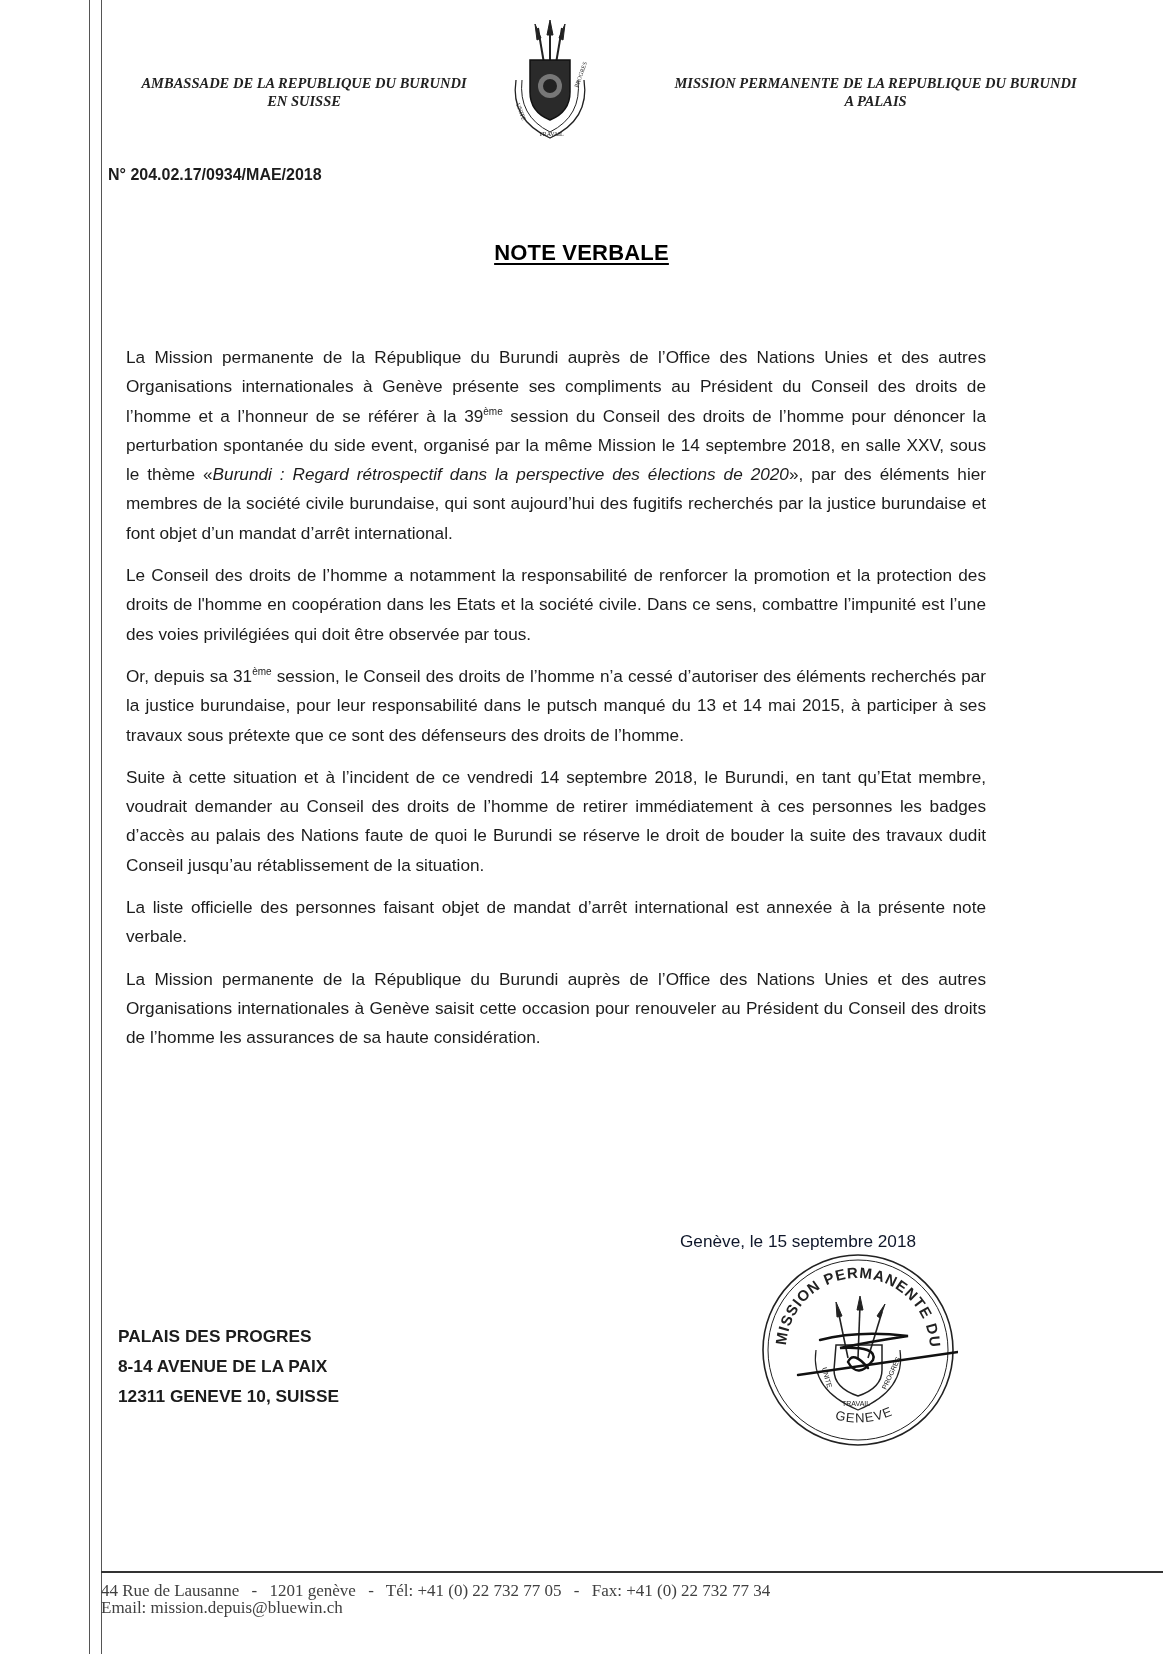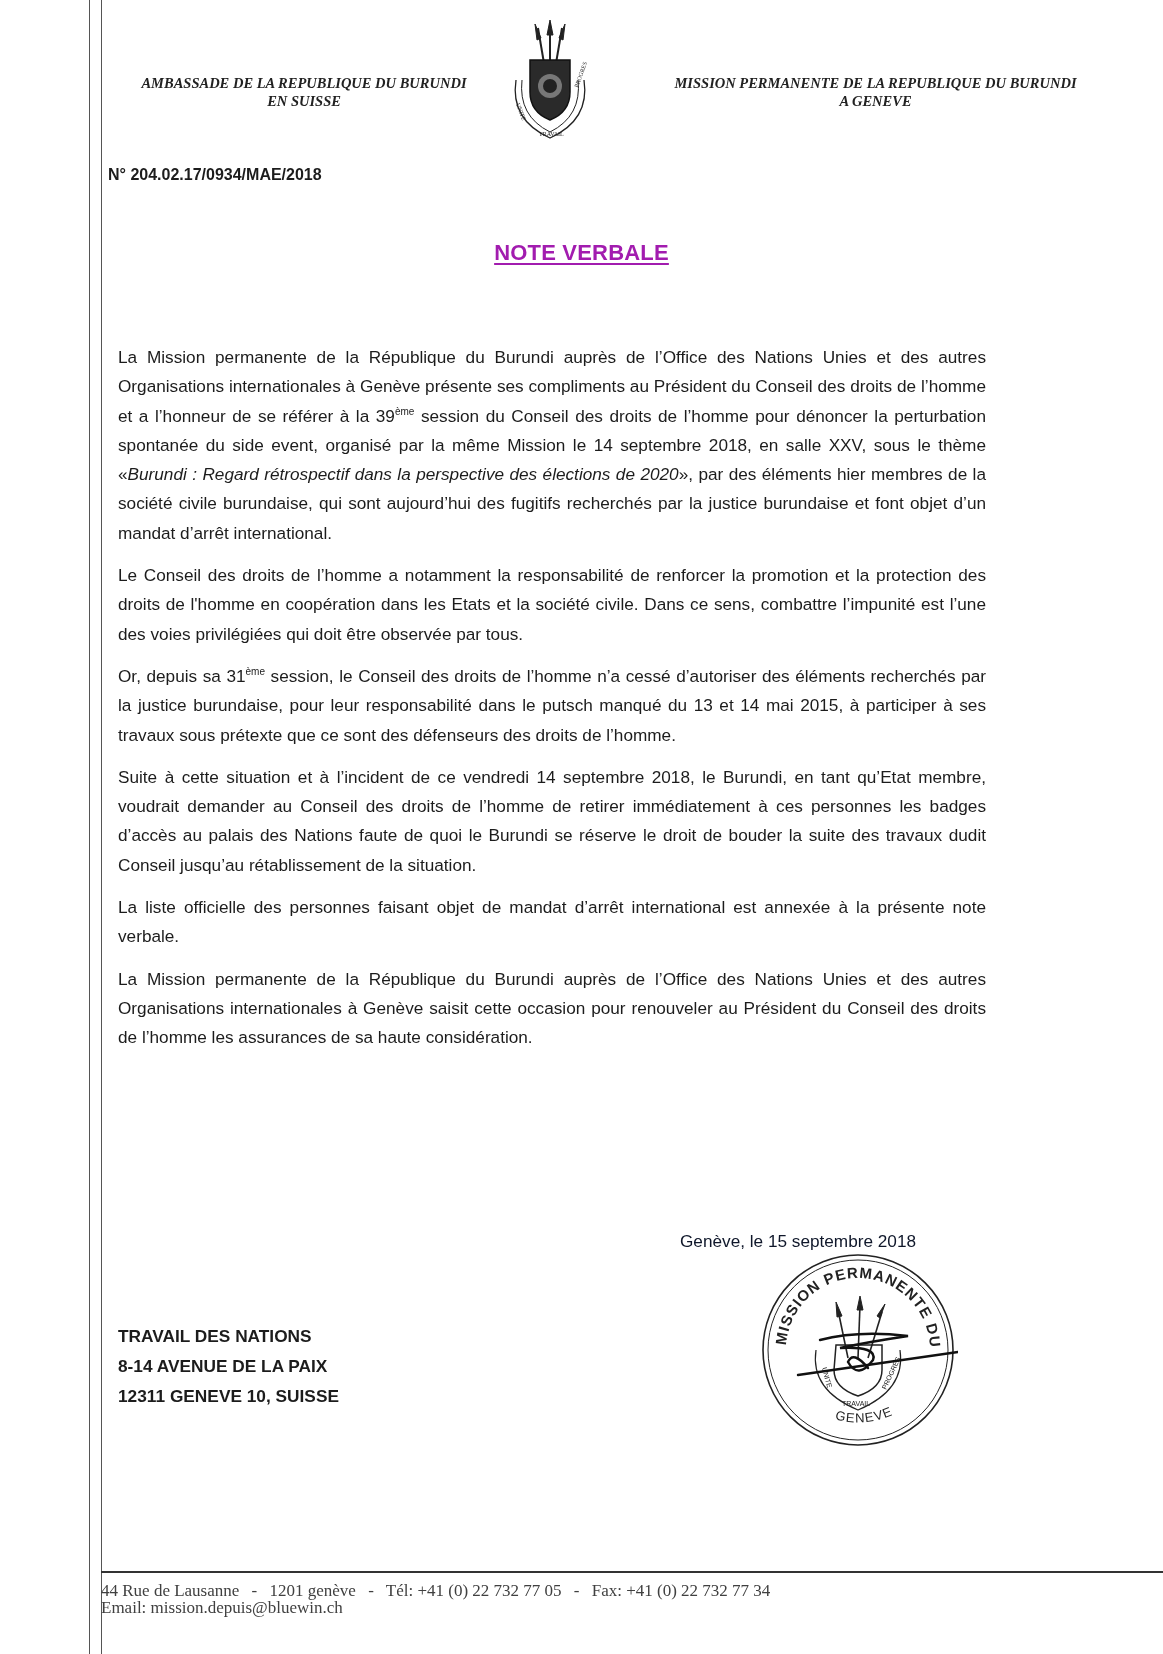--- a/index.html
+++ b/index.html
@@ -15,24 +15,24 @@
     .hdr { position: absolute; top: 74px; font-family: "Liberation Serif", serif; font-style: italic; font-weight: bold;
            font-size: 14.5px; color: #222; text-align: center; line-height: 18px; }
     #hdr-left { left: 104px; width: 400px; }
     #hdr-right { left: 628px; width: 495px; font-style: italic; }
     #hdr-left .l2 { padding-left: 0; }
 
     #emblem { position: absolute; left: 500px; top: 20px; width: 100px; height: 125px; }
 
     #ref { position: absolute; left: 108px; top: 166px; font-weight: bold; font-size: 16px; color: #1c1c1c; }
     #title { position: absolute; left: 0; width: 1163px; top: 240px; text-align: center; }
-    #title span { font-weight: bold; font-size: 22px; text-decoration: underline; text-underline-offset: 3px; color: #a21caf; letter-spacing: 0.2px; }
+    #title span { font-weight: bold; font-size: 22px; text-decoration: underline; text-underline-offset: 3px; color: #000000; letter-spacing: 0.2px; }
 
     #body { position: absolute; left: 110px; width: 876px; top: 343px; font-size: 17.2px; line-height: 29.3px; color: #1c1c1c; }
-    #body p { margin: 0 0 13px 8px; text-align: justify; }
+    #body p { margin: 0 0 13px 16px; text-align: justify; }
     #body sup { font-size: 10px; line-height: 0; vertical-align: 7px; }
 
     #date { position: absolute; left: 680px; top: 1231px; font-size: 17.2px; color: #0f172a; }
 
     #stamp { position: absolute; left: 758px; top: 1250px; width: 200px; height: 200px; }
 
     #addr { position: absolute; left: 118px; top: 1321px; font-weight: bold; font-size: 17.3px; line-height: 30px; color: #1c1c1c; }
     #addr div { white-space: nowrap; }
 
     #footer { position: absolute; left: 101px; right: 0; top: 1582px; text-align: left;
@@ -65,21 +65,21 @@
     <circle cx="50" cy="66" r="7" fill="#222"></circle>
     <path d="M16 60 Q10 100 50 118 Q90 100 84 60" fill="none" stroke="#222" stroke-width="1.3"></path>
     <path d="M22 60 Q18 96 50 112 Q82 96 78 60" fill="none" stroke="#222" stroke-width="1"></path>
     <text x="16" y="84" font-size="6" font-family="Liberation Serif, serif" fill="#222" transform="rotate(70 16 84)">UNITE</text>
     <text x="39" y="116" font-size="6" font-family="Liberation Serif, serif" fill="#222">TRAVAIL</text>
     <text x="78" y="68" font-size="6" font-family="Liberation Serif, serif" fill="#222" transform="rotate(-70 78 68)">PROGRES</text>
   </svg>
 
   <div class="hdr" id="hdr-right">
     <div>MISSION PERMANENTE DE LA REPUBLIQUE DU BURUNDI</div>
-    <div>A GENEVE</div>
+    <div>A PALAIS</div>
   </div>
 </header>
 
 <div id="ref">N° 204.02.17/0934/MAE/2018</div>
 
 <div id="title">
   <span>NOTE VERBALE</span>
 </div>
 
 <main id="body">
@@ -123,21 +123,21 @@
   <text x="64" y="118" font-size="7" font-family="Liberation Sans, sans-serif" fill="#222" transform="rotate(75 64 118)">UNITE</text>
   <text x="84" y="156" font-size="7" font-family="Liberation Sans, sans-serif" fill="#222">TRAVAIL</text>
   <text x="128" y="140" font-size="7" font-family="Liberation Sans, sans-serif" fill="#222" transform="rotate(-65 128 140)">PROGRES</text>
   <g fill="none" stroke="#111" stroke-width="2.4" stroke-linecap="round">
     <path d="M40 125 Q90 118 200 102"></path>
     <path d="M62 90 Q100 80 150 86 Q110 92 82 98 Q120 96 115 110 Q100 130 90 112 Q95 100 110 118"></path>
   </g>
 </svg>
 
 <address id="addr" style="font-style: normal;">
-  <div>TRAVAIL DES NATIONS</div>
+  <div>PALAIS DES PROGRES</div>
   <div>8-14 AVENUE DE LA PAIX</div>
   <div>12311 GENEVE 10, SUISSE</div>
 </address>
 
 <div id="rule-foot"></div>
 
 <footer id="footer">
   <div>
     <span>44 Rue de Lausanne</span>
     <span class="sep">-</span>

